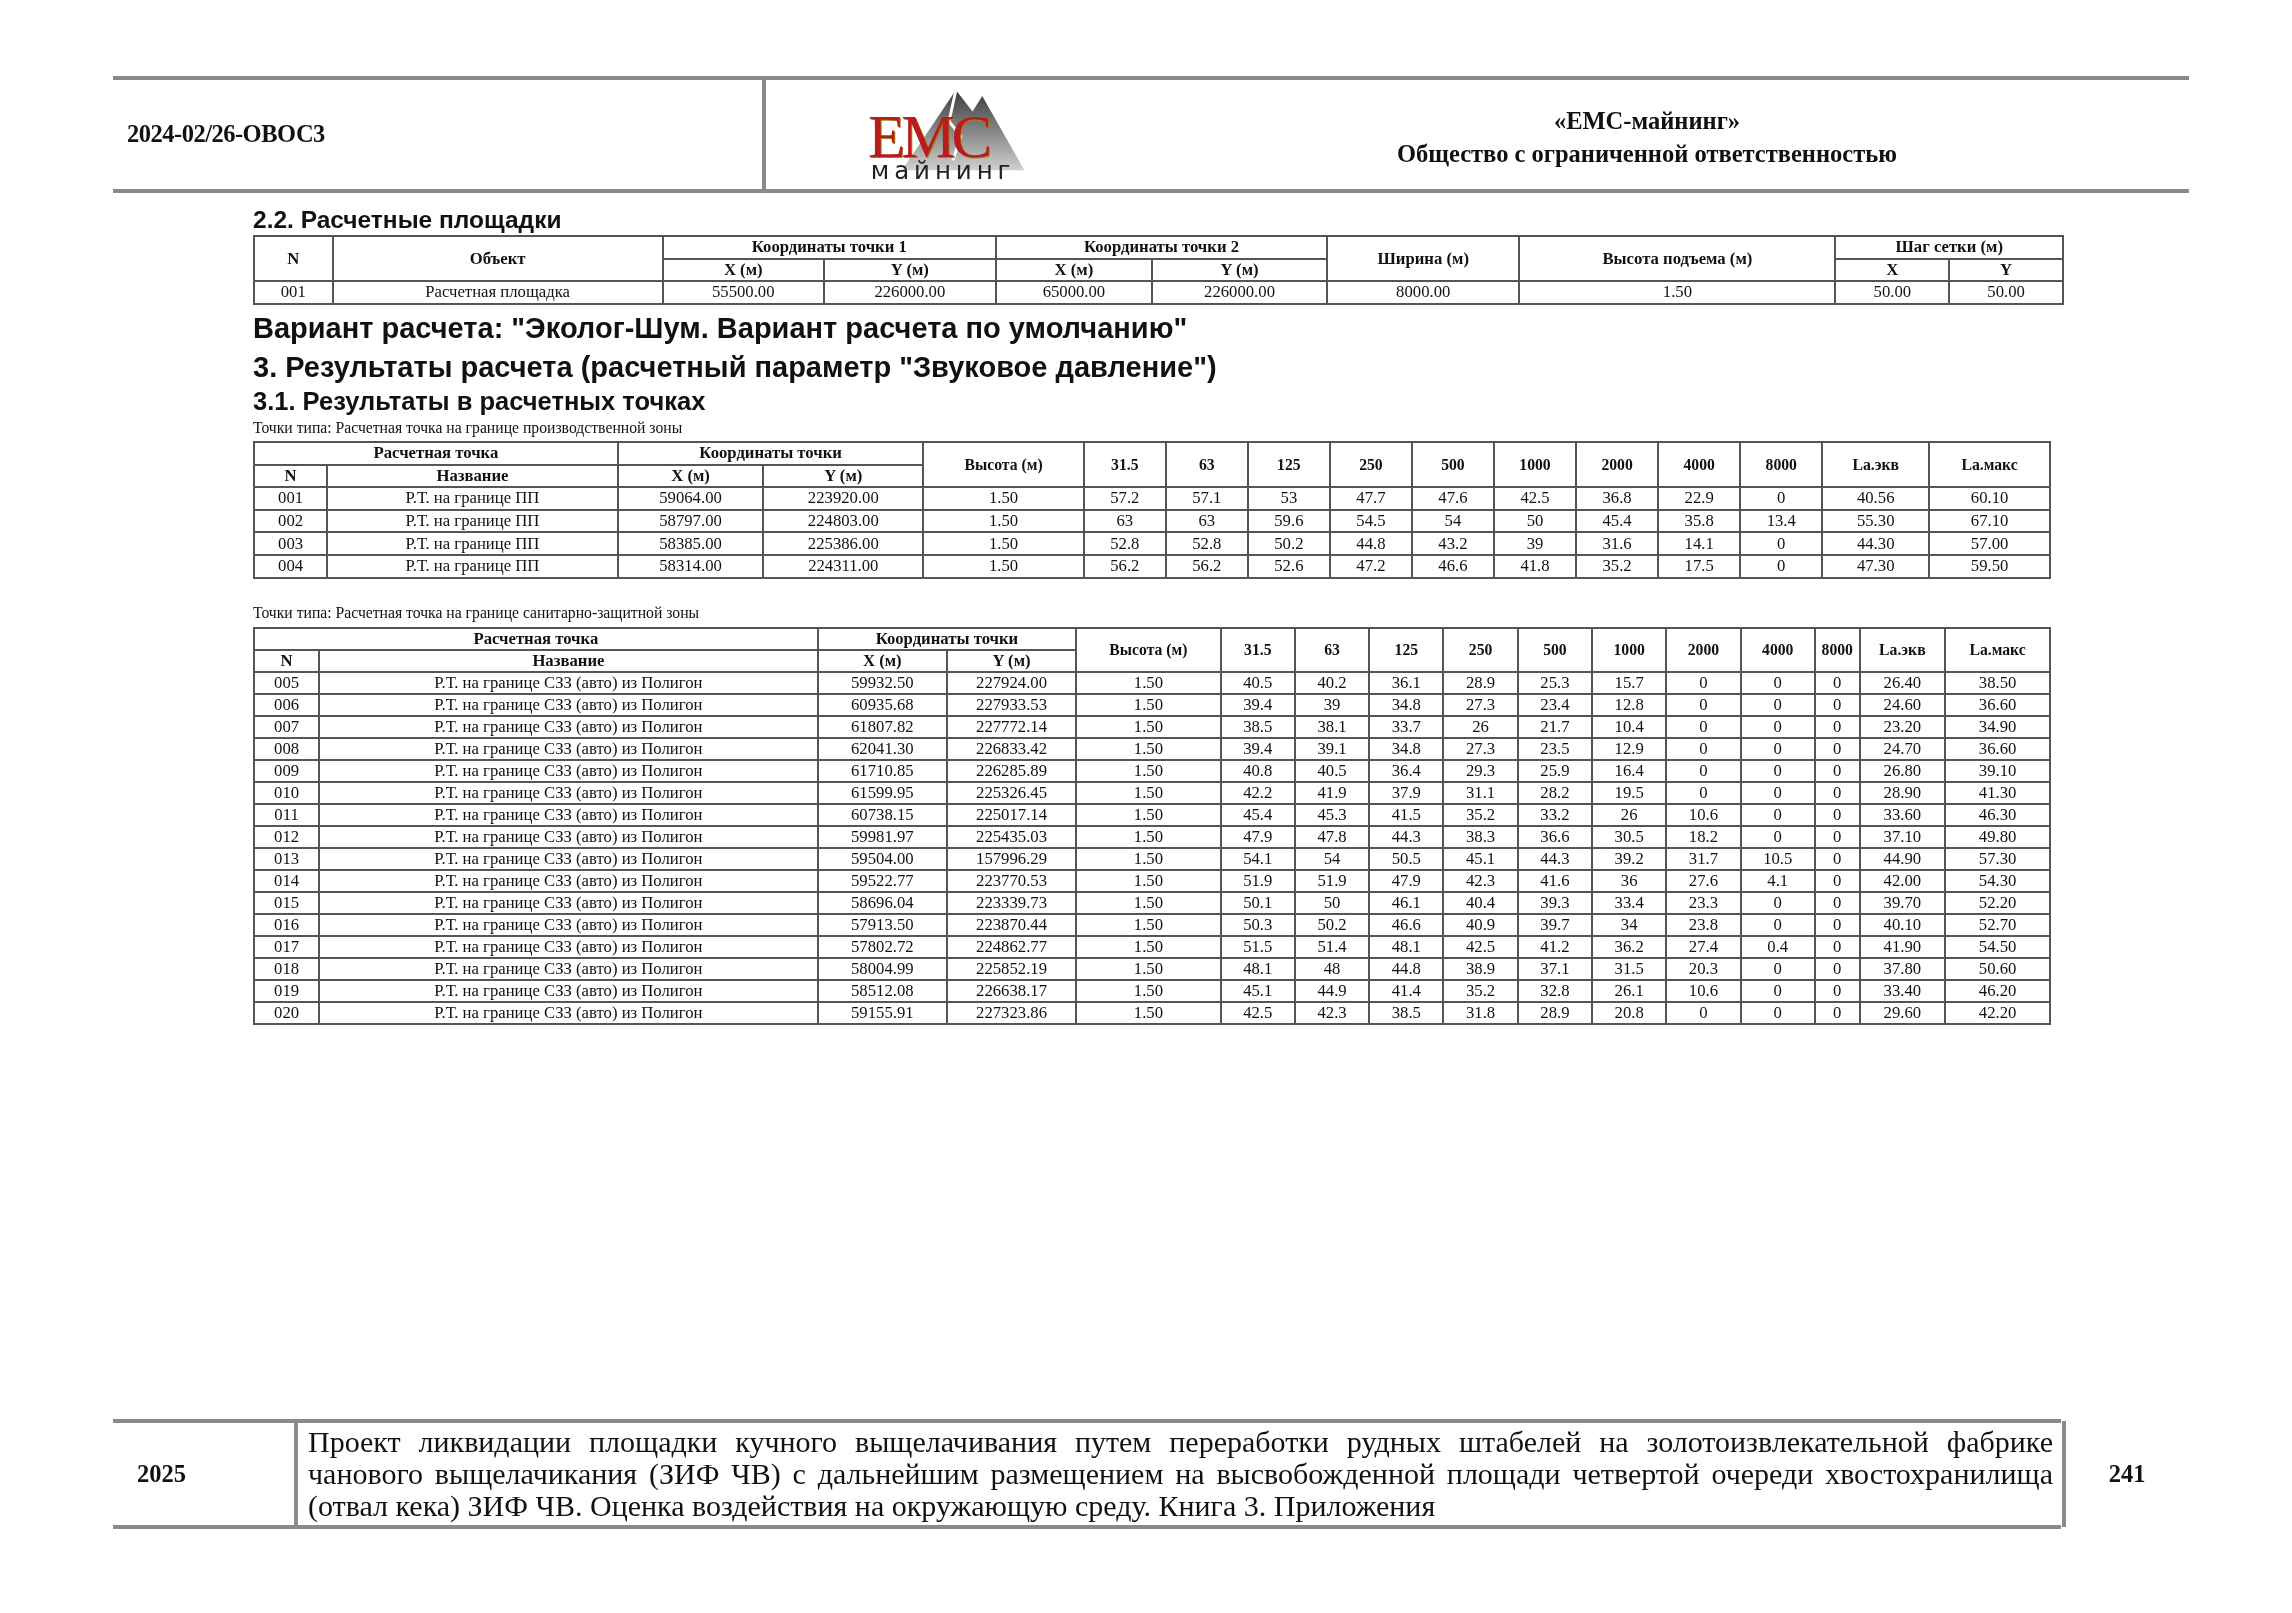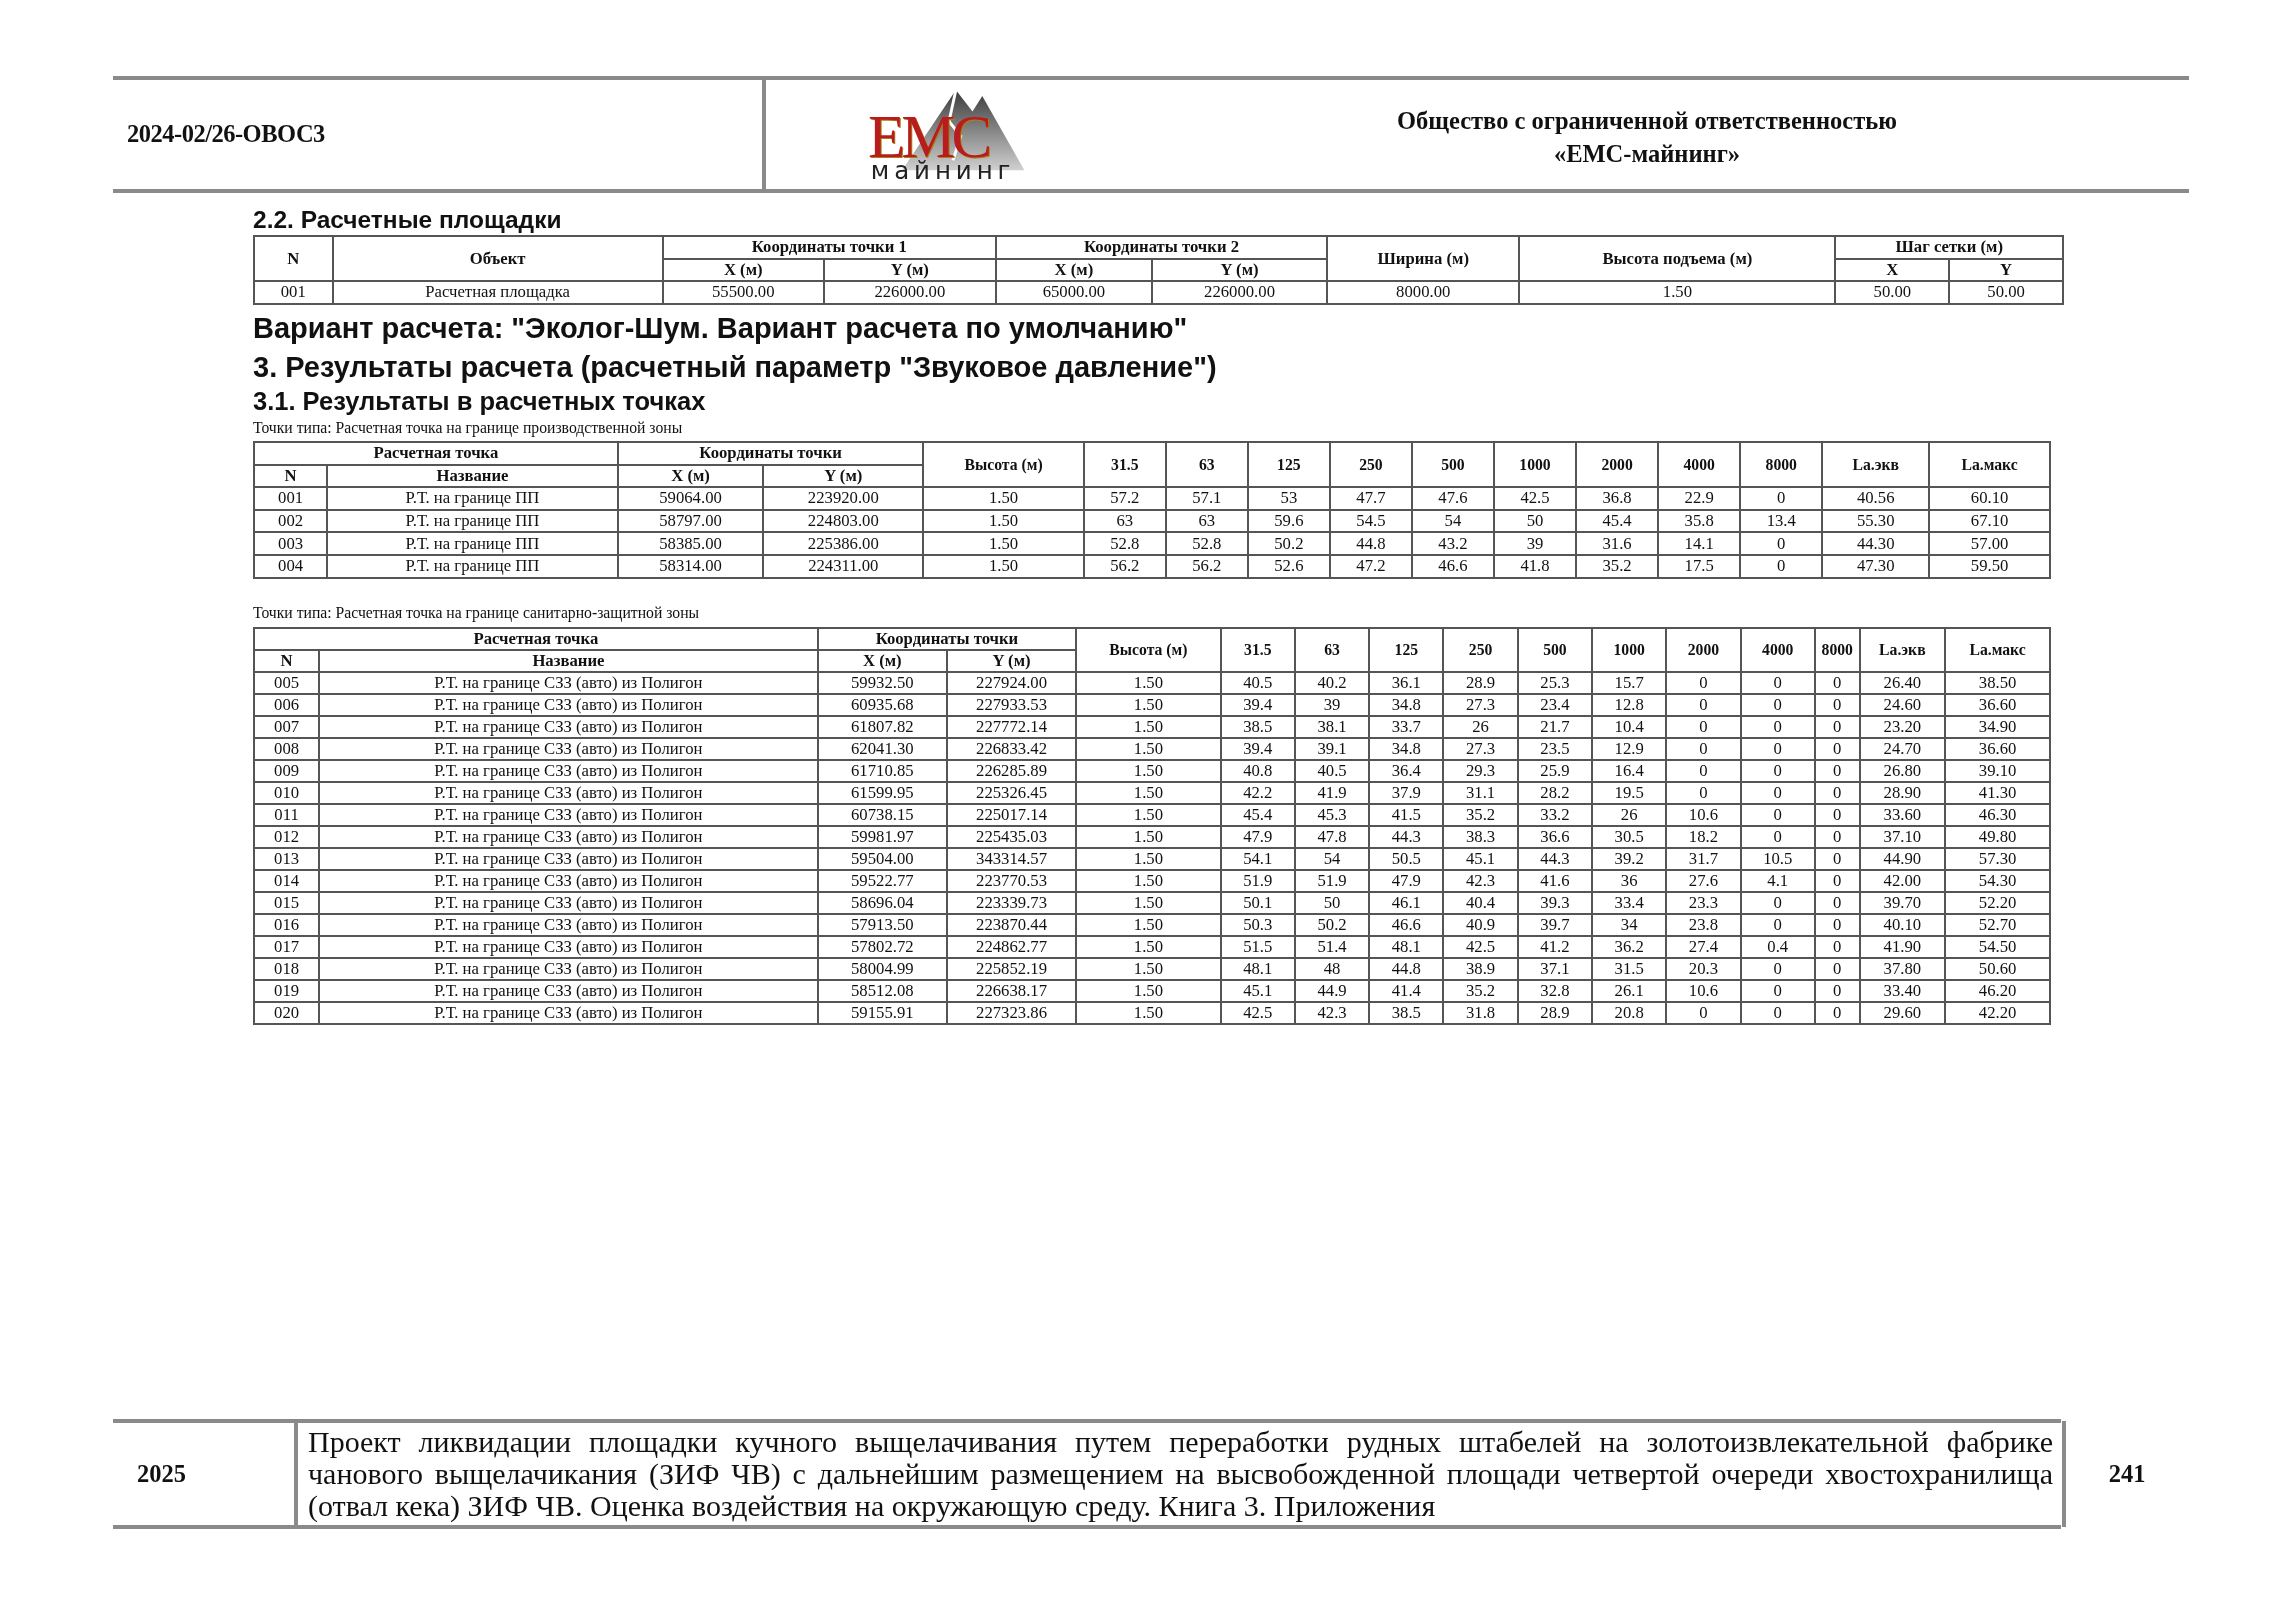--- a/index.html
+++ b/index.html
@@ -48,22 +48,22 @@
         <stop offset="1" stop-color="#d0d0d0"></stop>
       </linearGradient>
     </defs>
     <polygon points="40,90 95,8 112,30 122,14 165,90" fill="url(#mtn)"></polygon>
     <polyline points="95,8 88,40 100,55 92,80" fill="none" stroke="#ffffff" stroke-width="3"></polyline>
   </svg>
   <div class="logo-emc">EMC</div>
   <div class="logo-word">майнинг</div>
 </div>
 <div class="abs hdr-org">
+  <div>«ЕМС-майнинг»</div>
   <div>Общество с ограниченной ответственностью</div>
-  <div>«ЕМС-майнинг»</div>
 </div>
 
 <div class="abs sec sec22">2.2. Расчетные площадки</div>
 <table id="t-areas">
   <colgroup>
     <col style="width:78px">
       <col style="width:328px">
       <col style="width:160px">
       <col style="width:171px">
     <col style="width:155px">
@@ -416,21 +416,21 @@
         <td>18.2</td>
         <td>0</td>
         <td>0</td>
         <td>37.10</td>
         <td>49.80</td>
       </tr>
       <tr>
         <td>013</td>
         <td class="left">Р.Т. на границе СЗЗ (авто) из Полигон</td>
         <td>59504.00</td>
-        <td>343314.57</td>
+        <td>157996.29</td>
         <td>1.50</td>
         <td>54.1</td>
         <td>54</td>
         <td>50.5</td>
         <td>45.1</td>
         <td>44.3</td>
         <td>39.2</td>
         <td>31.7</td>
         <td>10.5</td>
         <td>0</td>

